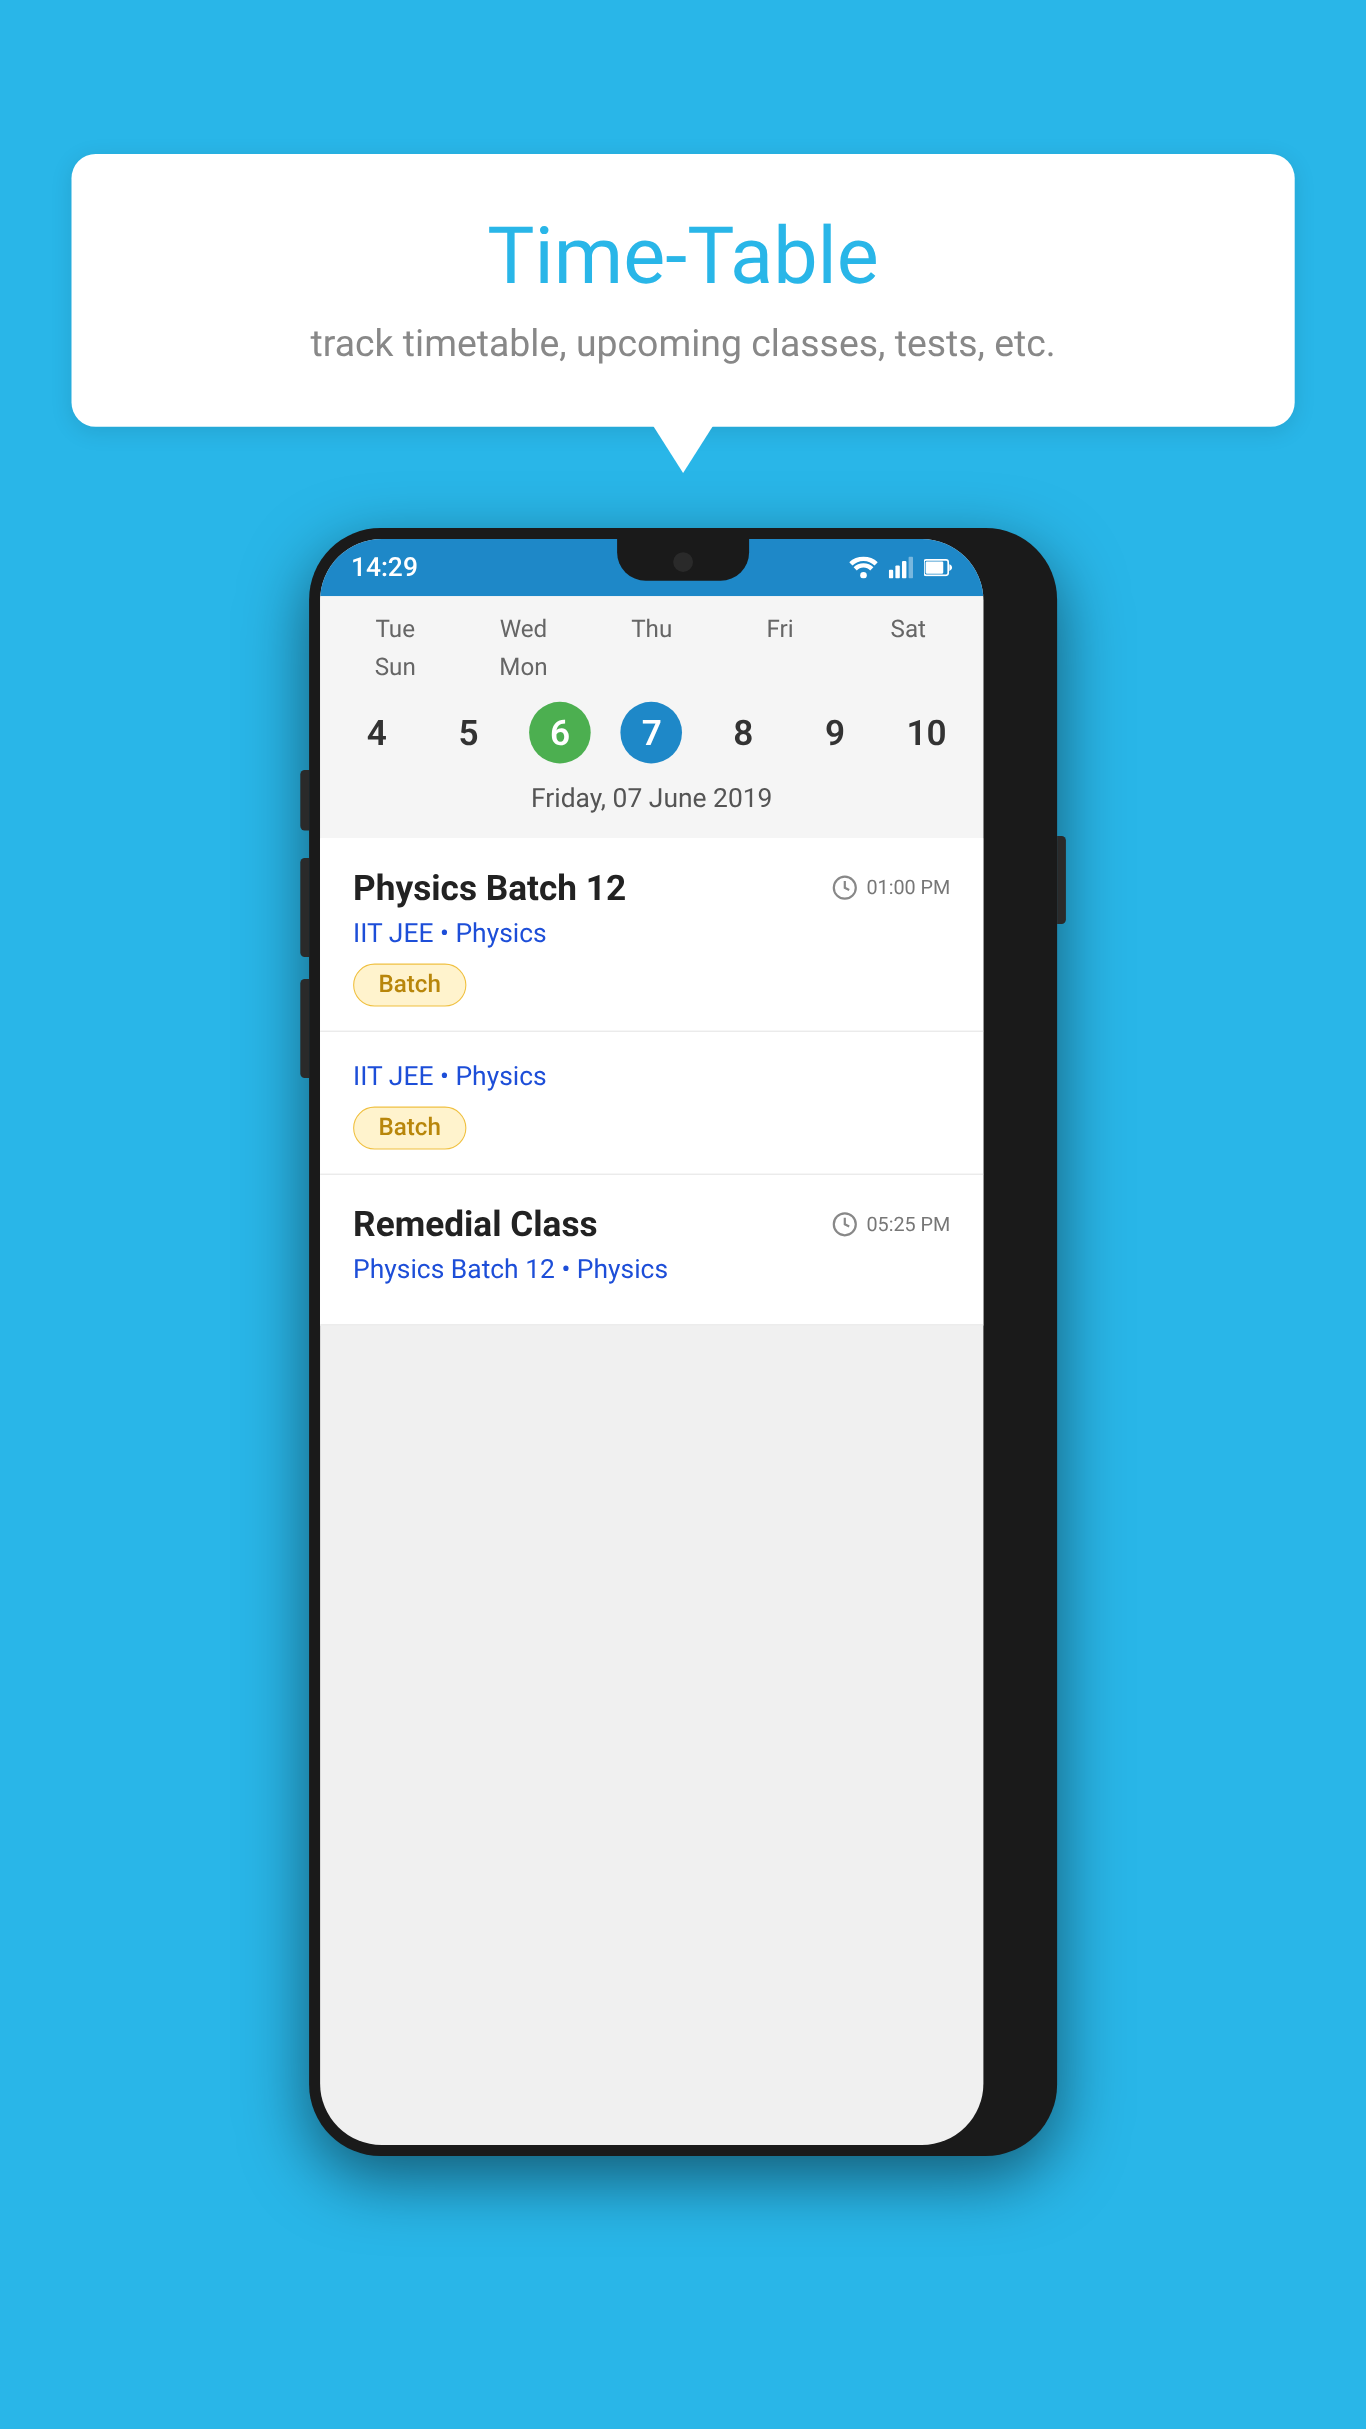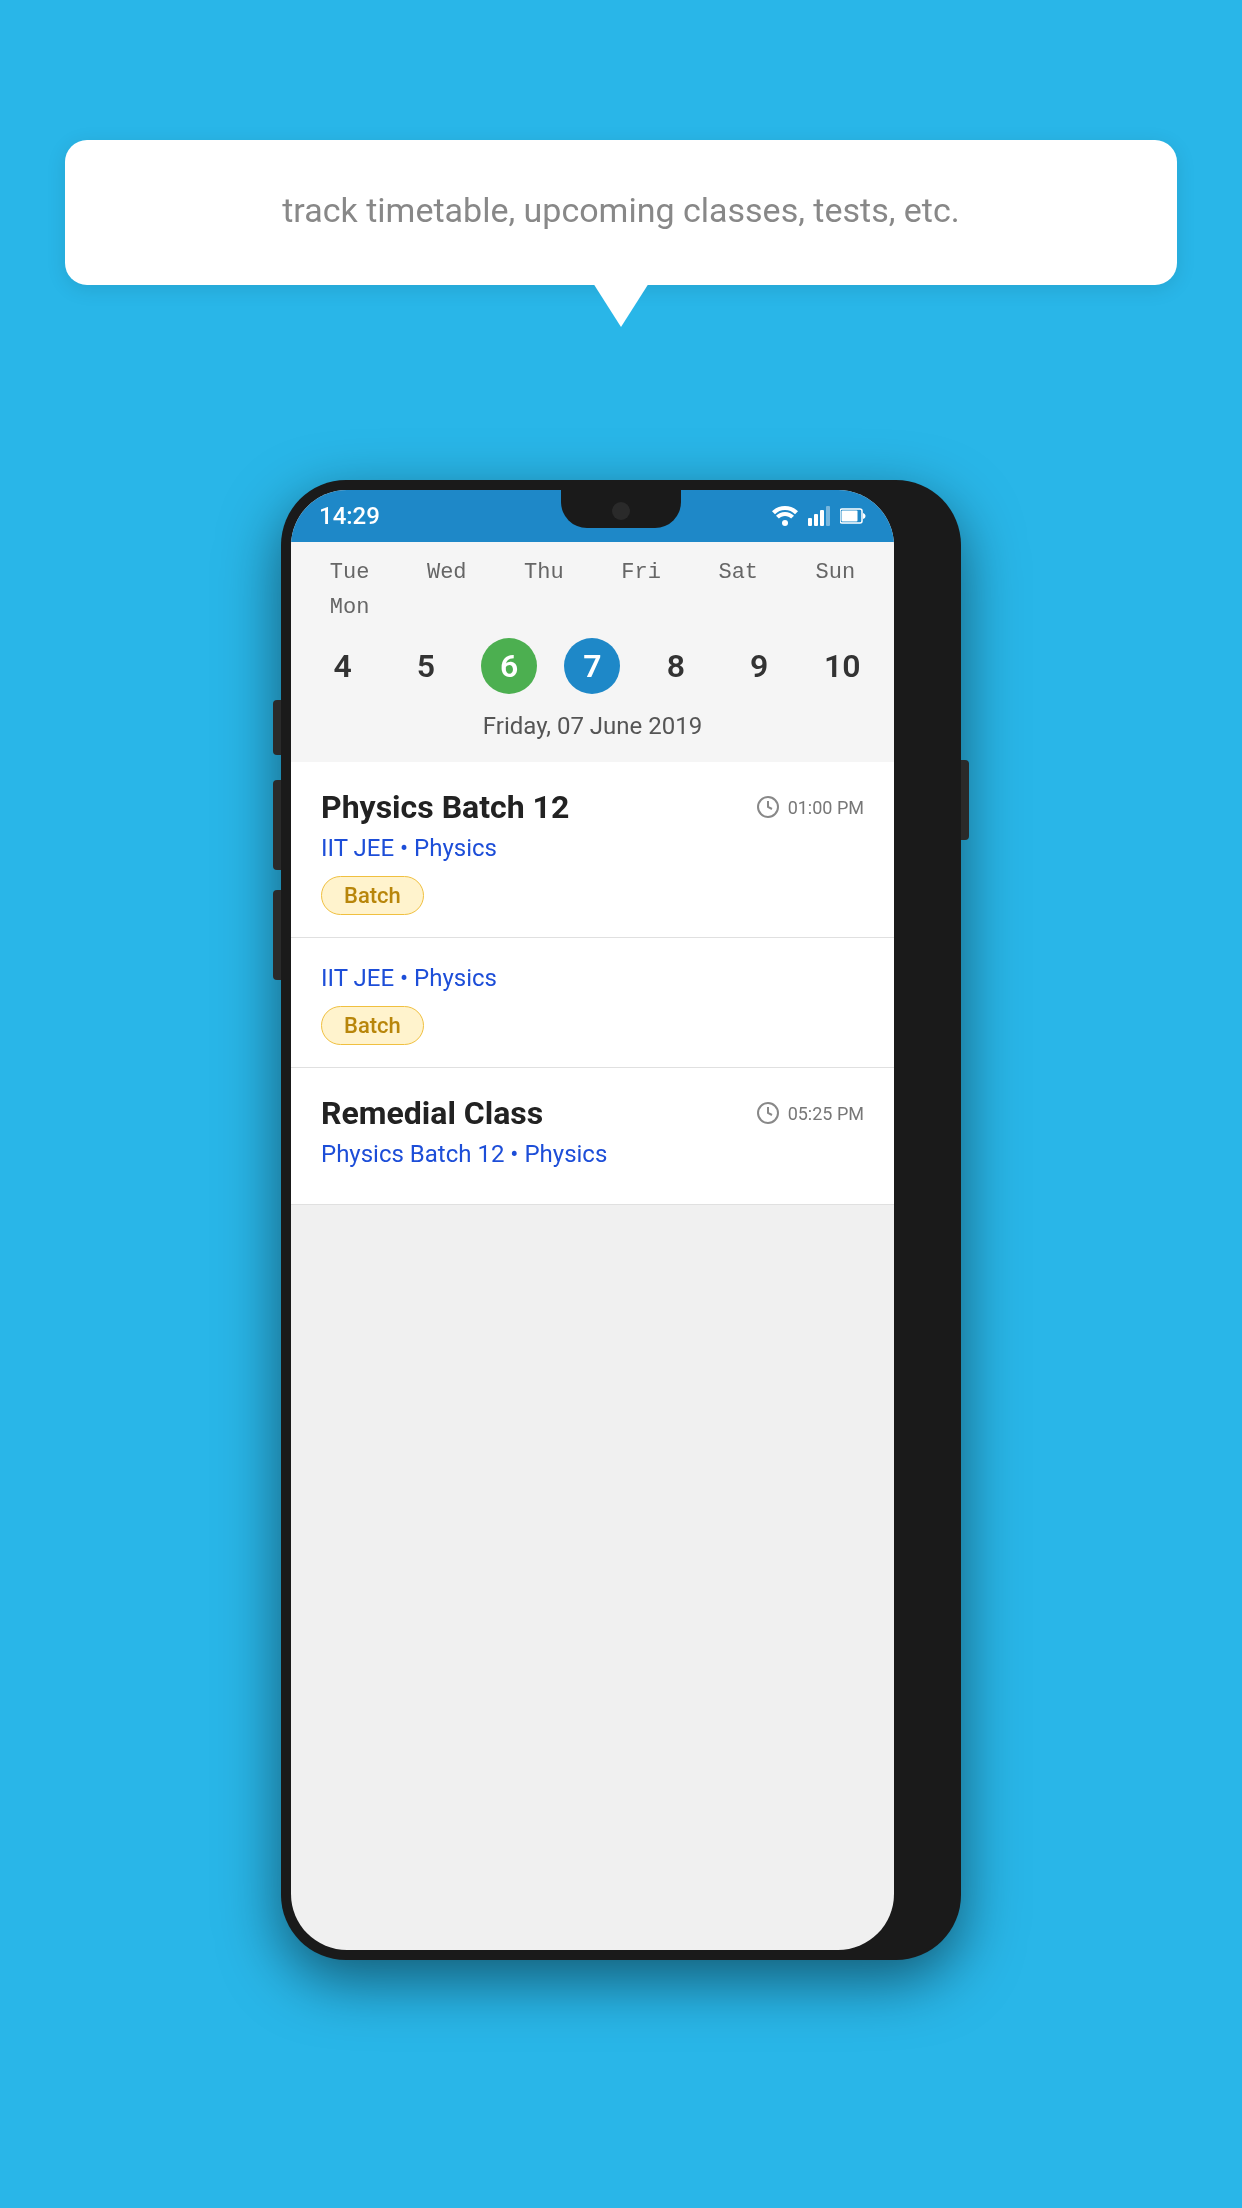--- a/index.html
+++ b/index.html
@@ -170,23 +170,22 @@
     }
 
     
     .calendar-strip {
       background: #f5f5f5;
       padding: 18px 0 6px;
     }
 
     .day-headers {
       display: grid;
-      grid-template-columns: repeat(6, 1fr);
+      grid-template-columns: repeat(5, 1fr);
       padding: 0 10px;
-      font-family: Liberation Mono, monospace;
     }
 
     .day-header {
       text-align: center;
       font-size: 22px;
       color: #666;
       padding-bottom: 10px;
     }
 
     .day-numbers {
@@ -322,20 +321,21 @@
       height: 90px;
       background: #2a2a2a;
       border-radius: 4px 0 0 4px;
     }
   </style>
 </head>
 <body>
 
 <div class="speech-bubble-container">
   <div class="speech-bubble">
+    <div class="bubble-title">Time-Table</div>
     <div class="bubble-subtitle">track timetable, upcoming classes, tests, etc.</div>
   </div>
 </div>
 
 <div class="phone-container">
   <div class="phone-frame">
 
     <div class="phone-notch">
       <div class="phone-camera"></div>
     </div>

